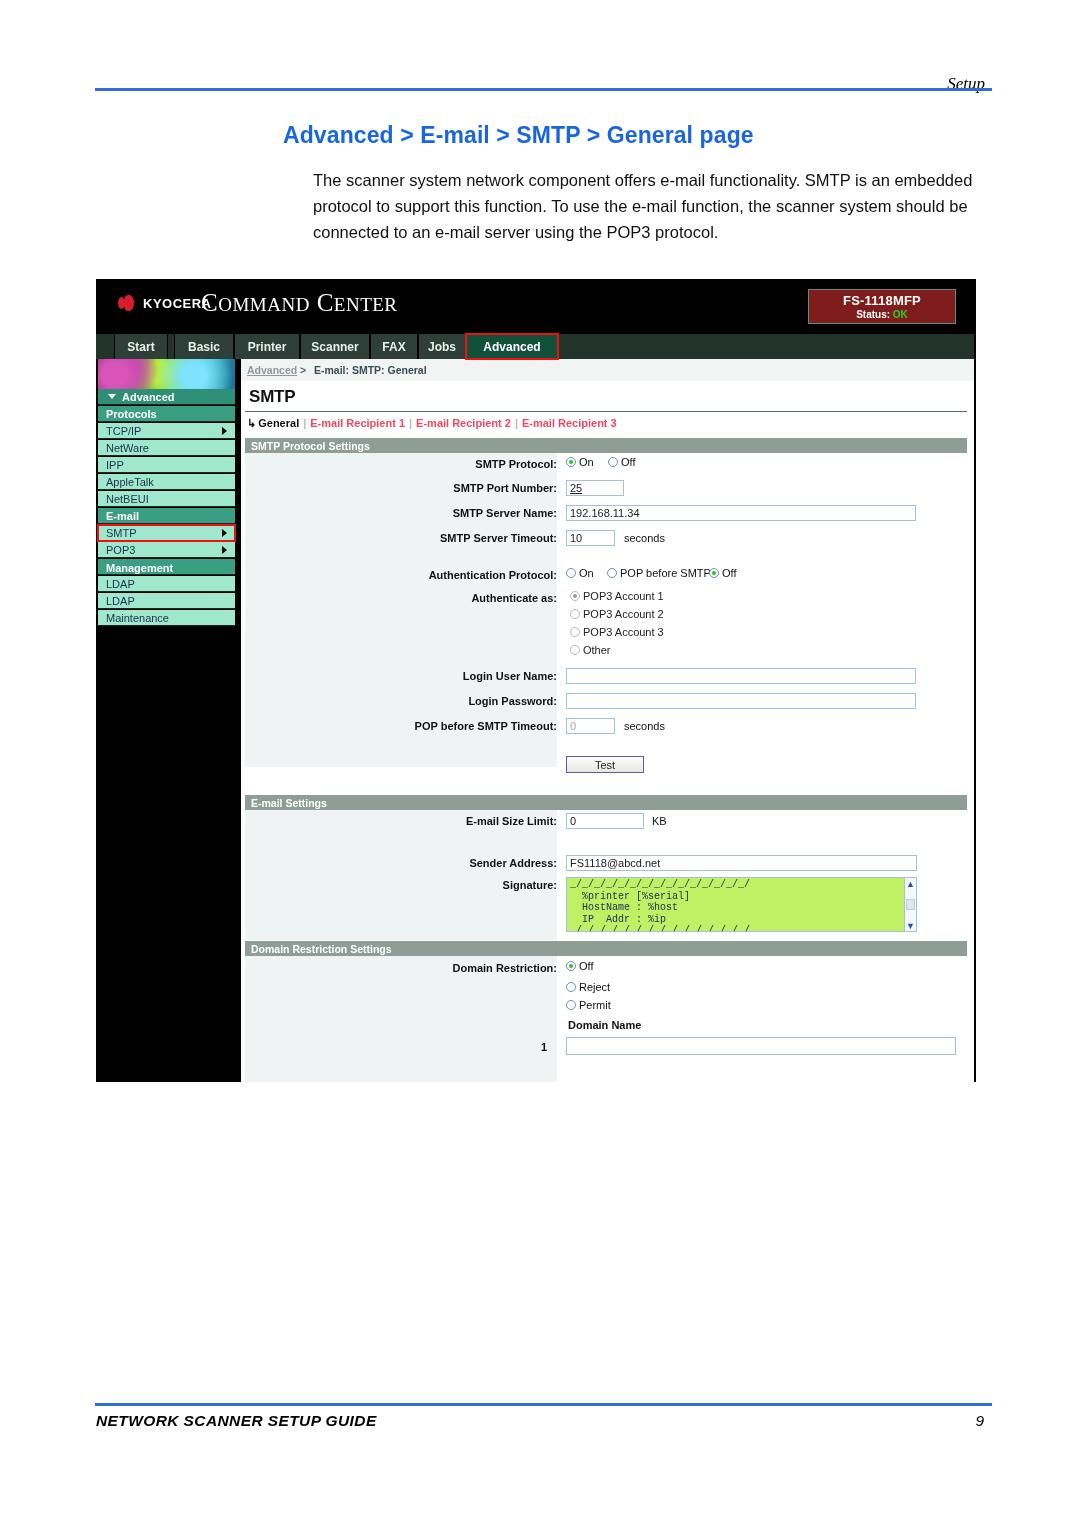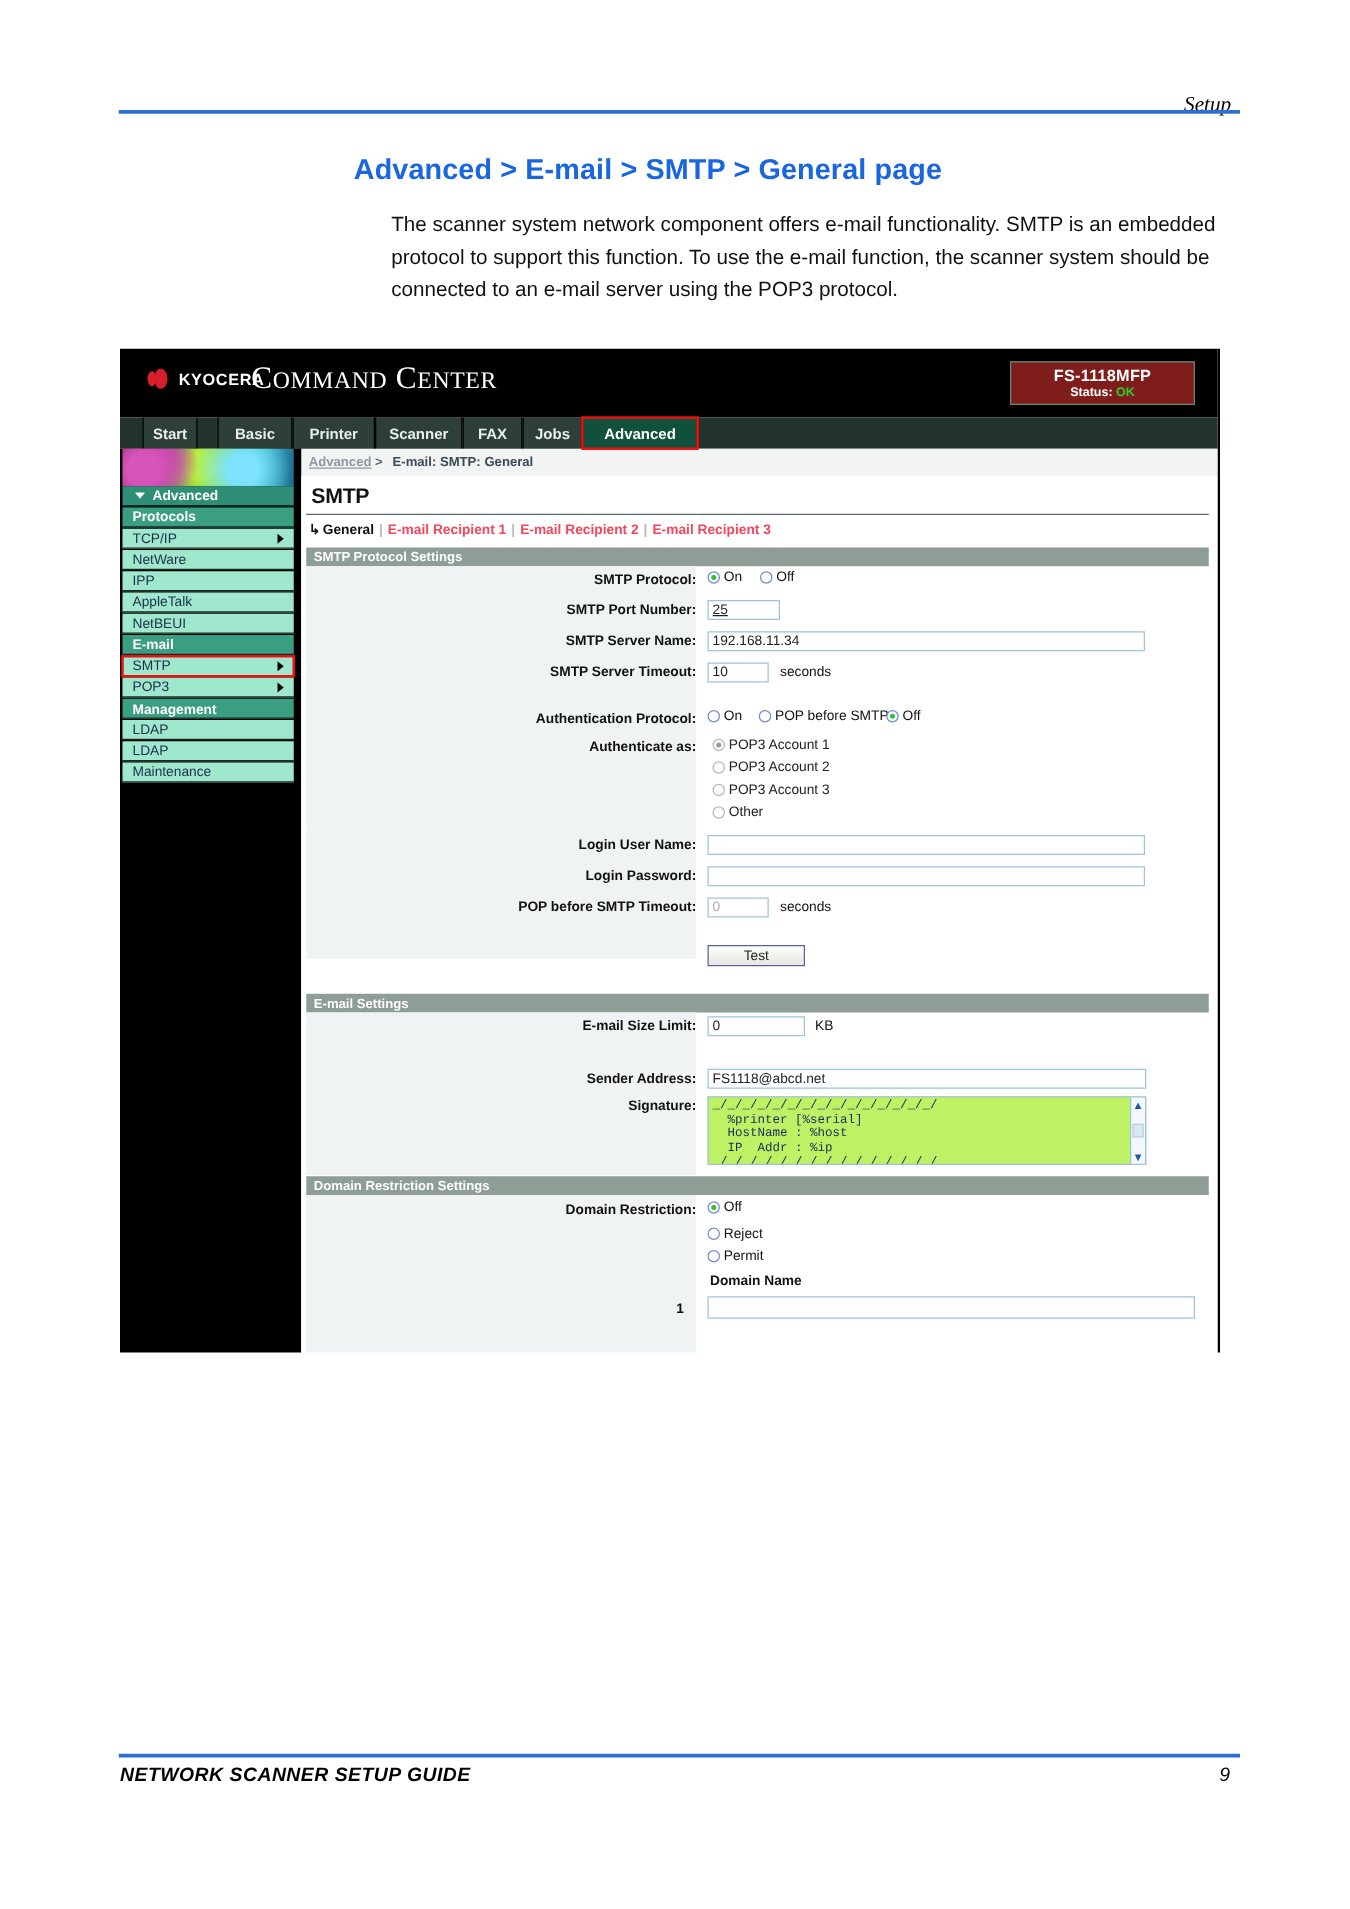--- a/index.html
+++ b/index.html
@@ -297,21 +297,21 @@
       <span class="kyo-word">KYOCERA</span>
     </div>
     <div class="cc-word"><span>C</span><span class="sm">OMMAND</span>&nbsp;<span>C</span><span class="sm">ENTER</span></div>
     <div class="statusbox">
       <div class="model">FS-1118MFP</div>
       <div class="st"><span>Status:</span> <b>OK</b></div>
     </div>
   </div>
 
   <div class="tabstrip" id="tabbar">
-      <div class="tab" style="left: 18px; width: 44px;">Start</div>
+      <div class="tab" style="left: 18px; width: 54px;">Start</div>
       <div class="tab" style="left: 78px; width: 60px;">Basic</div>
       <div class="tab" style="left: 138px; width: 66px;">Printer</div>
       <div class="tab" style="left: 204px; width: 70px;">Scanner</div>
       <div class="tab" style="left: 274px; width: 48px;">FAX</div>
       <div class="tab" style="left: 322px; width: 48px;">Jobs</div>
       <div class="tab active" style="left: 370px; width: 92px;">Advanced</div>
     </div>
 
   <div class="crumbbar">
     <span class="c1">Advanced</span>

